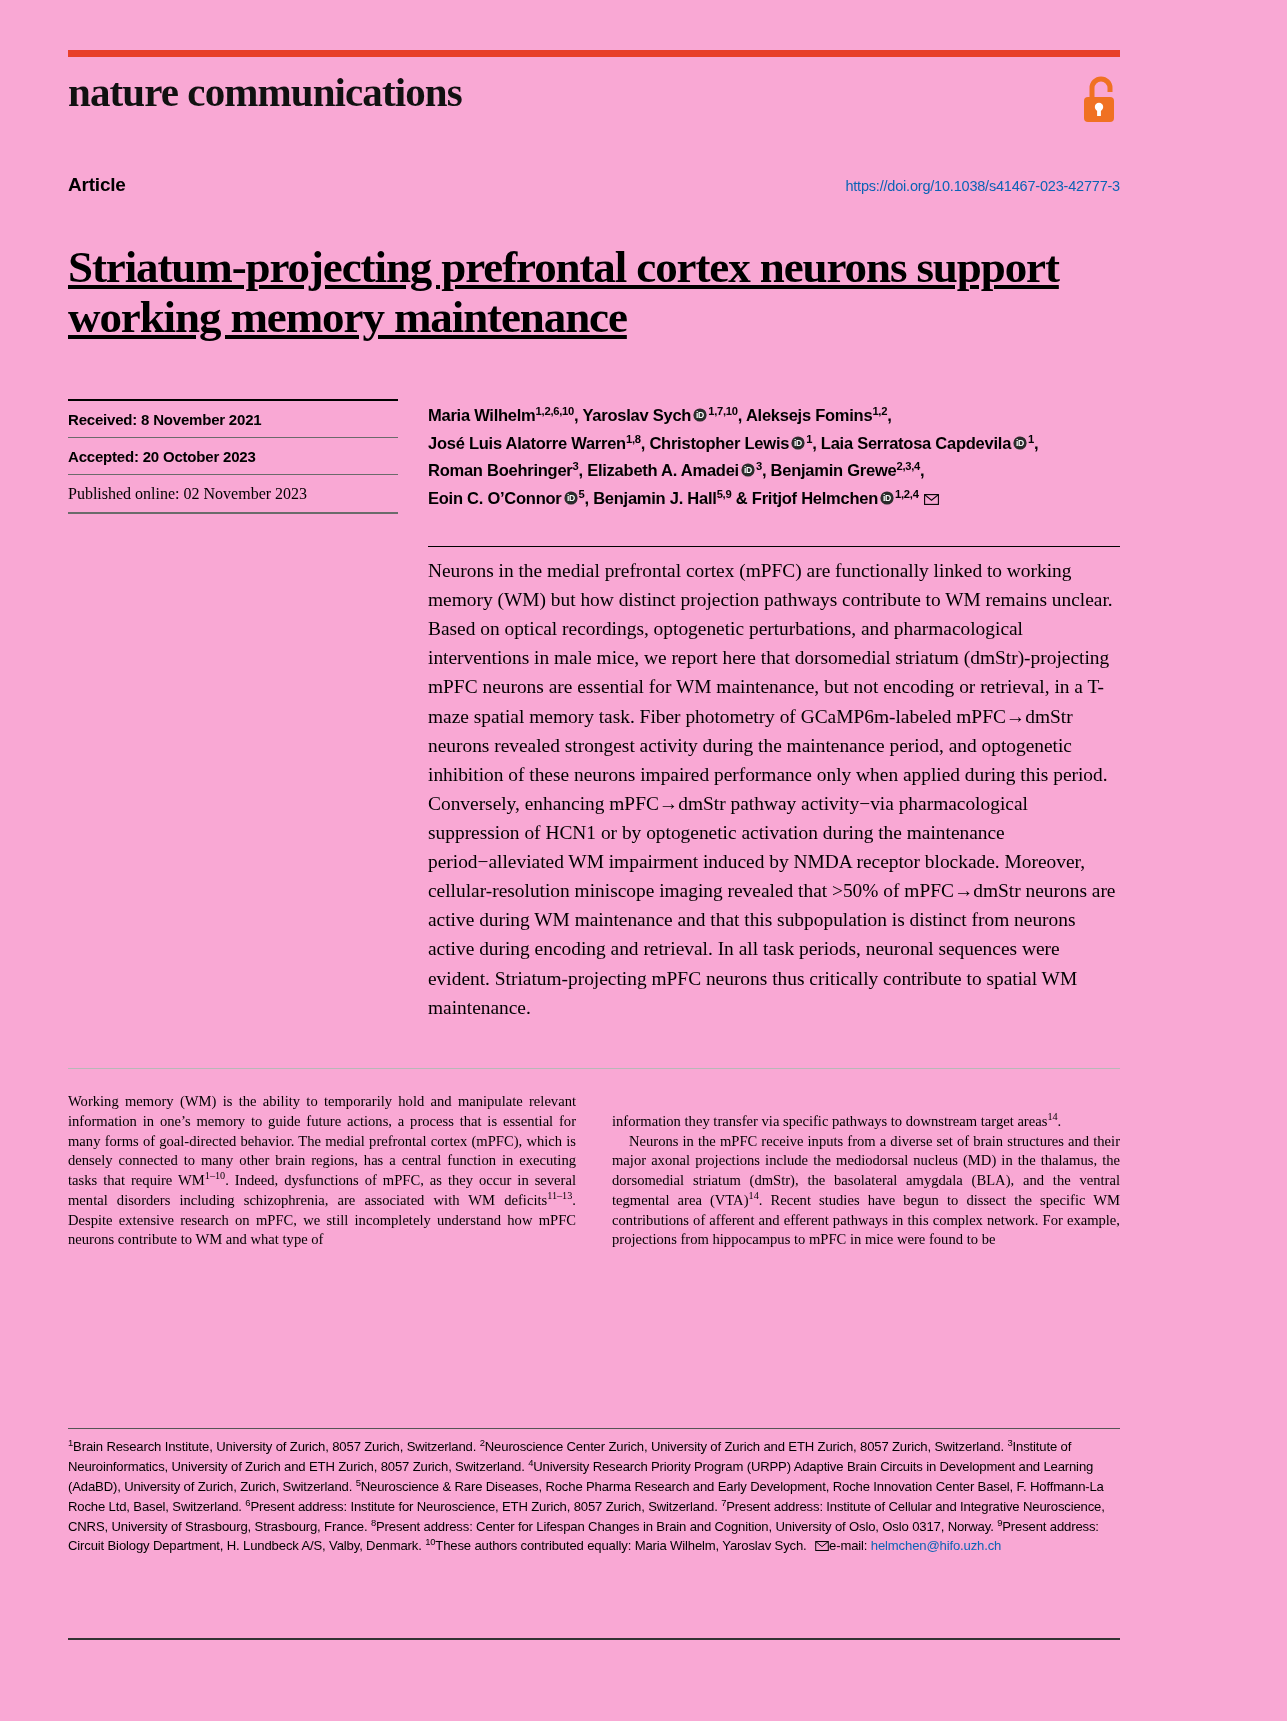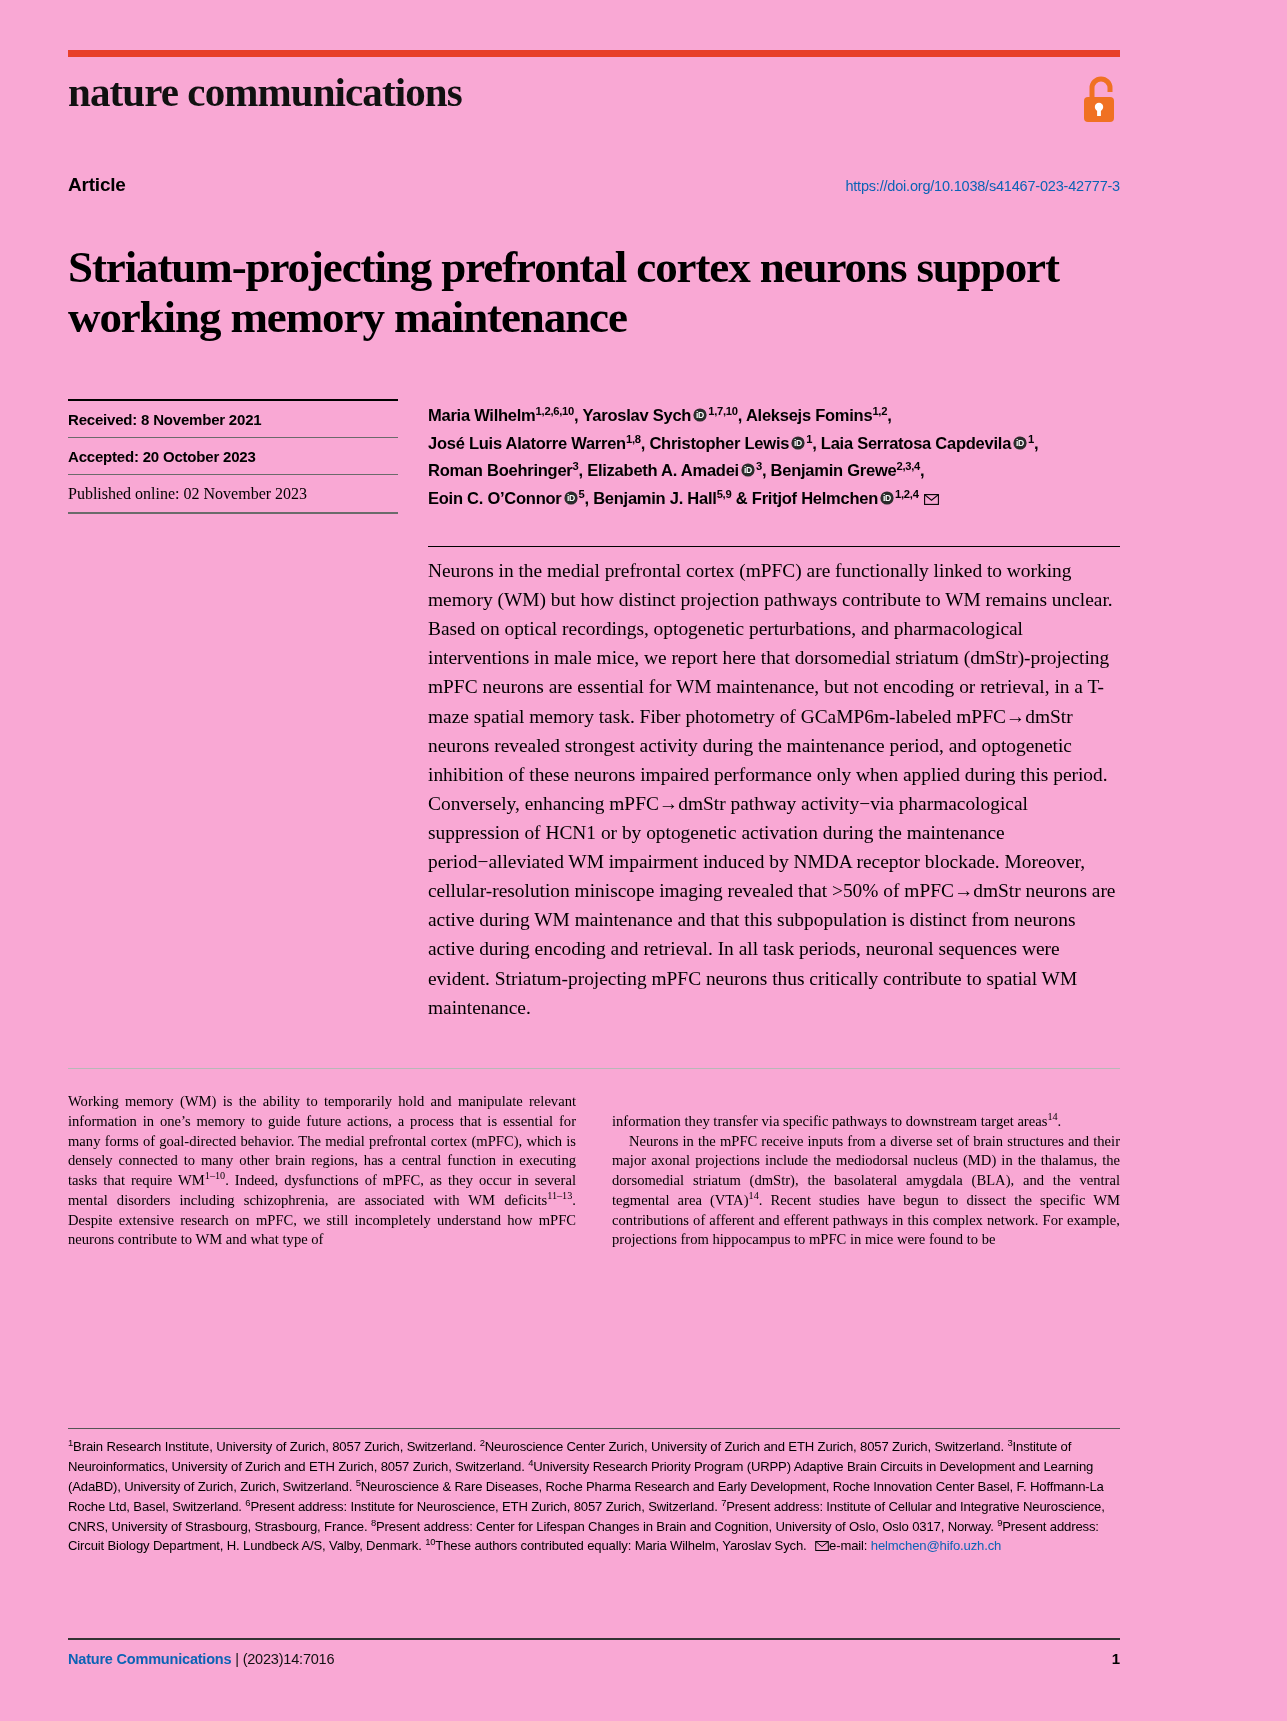--- a/index.html
+++ b/index.html
@@ -84,20 +84,21 @@
     position: absolute;
     left: 68px;
     top: 213px;
     width: 1060px;
     font-family: "Liberation Serif", serif;
     font-weight: 700;
     font-size: 45px;
     line-height: 1.11;
     letter-spacing: -1.1px;
     color: #000;
+    text-decoration: underline;
   }
 
   
   .meta-col {
     position: absolute;
     left: 68px;
     top: 399px;
     width: 330px;
     font-size: 14.5px;
   }
@@ -384,18 +385,14 @@
     </div>
   </div>
 
   <div class="affil-rule"></div>
   <div class="affiliations"><sup>1</sup><span>Brain Research Institute, University of Zurich, 8057 Zurich, Switzerland. </span><sup>2</sup><span>Neuroscience Center Zurich, University of Zurich and ETH Zurich, 8057 Zurich, Switzerland. </span><sup>3</sup><span>Institute of Neuroinformatics, University of Zurich and ETH Zurich, 8057 Zurich, Switzerland. </span><sup>4</sup><span>University Research Priority Program (URPP) Adaptive Brain Circuits in Development and Learning (AdaBD), University of Zurich, Zurich, Switzerland. </span><sup>5</sup><span>Neuroscience &amp; Rare Diseases, Roche Pharma Research and Early Development, Roche Innovation Center Basel, F. Hoffmann-La Roche Ltd, Basel, Switzerland. </span><sup>6</sup><span>Present address: Institute for Neuroscience, ETH Zurich, 8057 Zurich, Switzerland. </span><sup>7</sup><span>Present address: Institute of Cellular and Integrative Neuroscience, CNRS, University of Strasbourg, Strasbourg, France. </span><sup>8</sup><span>Present address: Center for Lifespan Changes in Brain and Cognition, University of Oslo, Oslo 0317, Norway. </span><sup>9</sup><span>Present address: Circuit Biology Department, H. Lundbeck A/S, Valby, Denmark. </span><sup>10</sup><span>These authors contributed equally: Maria Wilhelm, Yaroslav Sych. </span><span class="envelope"><svg width="14" height="10" viewBox="0 0 15 11">
           <rect x="0.6" y="0.6" width="13.8" height="9.8" fill="none" stroke="#000" stroke-width="1.1"></rect>
           <path d="M0.6 0.6 L7.5 6.2 L14.4 0.6" fill="none" stroke="#000" stroke-width="1.1"></path>
         </svg></span><span>e-mail: </span><a class="email-link" href="#">helmchen@hifo.uzh.ch</a></div>
 
   <div class="footer-rule"></div>
-  <div class="footer">
-    <div><span class="footer-journal">Nature Communications</span><span class="footer-cite"> | </span><span class="footer-cite">(2023)14:7016</span></div>
-    <div class="footer-page">1</div>
-  </div>
 
 </div>
 
 </body></html>

